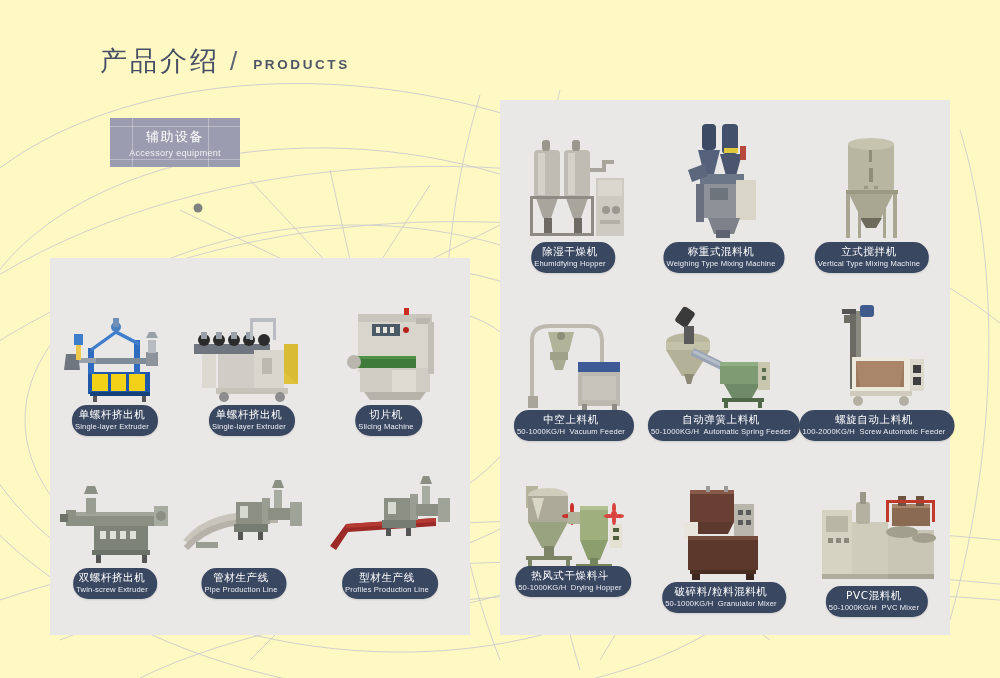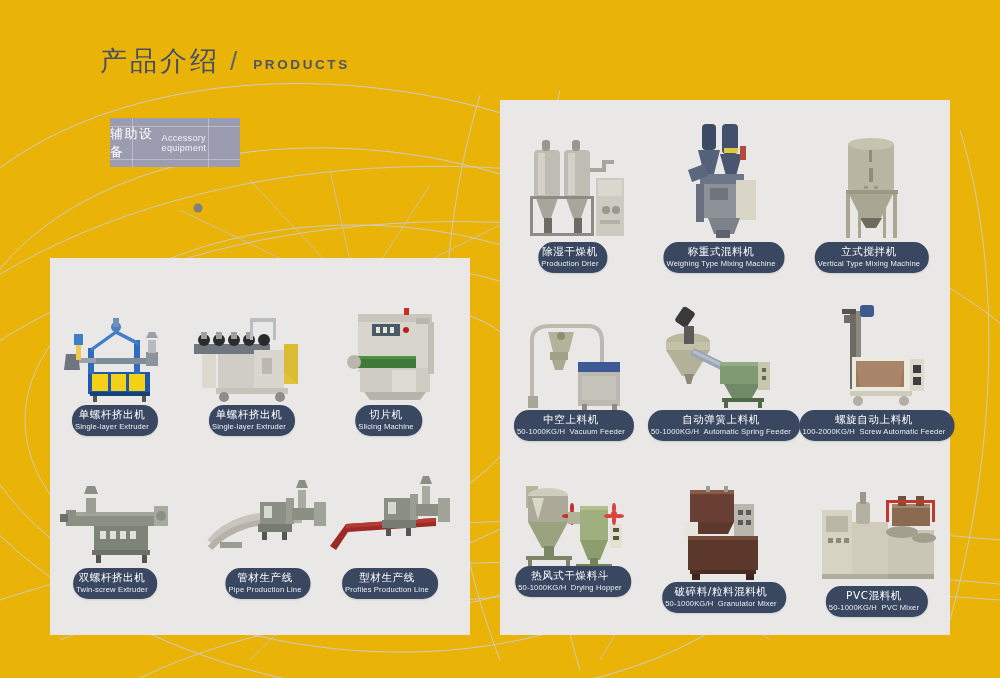--- a/index.html
+++ b/index.html
@@ -2,21 +2,21 @@
 <html><head>
 <meta charset="utf-8">
 <style>
   * { box-sizing: border-box; margin: 0; padding: 0; }
   html, body {
     width: 1000px; height: 678px;
     background: #ffffff;
     font-family: "Liberation Sans", "DejaVu Sans", sans-serif;
     overflow: hidden;
   }
-  #page { position: relative; width: 1000px; height: 678px; background: #eab308; }
+  #page { position: relative; width: 1000px; height: 678px; background: #fef9c3; }
 
   
   #bg-network { position: absolute; left: 0; top: 0; width: 1000px; height: 678px; }
 
   
   #header { position: absolute; left: 100px; top: 47px; display: flex; align-items: flex-end; gap: 10px; }
   #title-cn {
     font-family: "DejaVu Serif", "Liberation Serif", serif;
     font-size: 27px; color: #464f63; letter-spacing: 3px; line-height: 1;
   }
@@ -30,21 +30,21 @@
   #accessory-tag {
     position: absolute; left: 110px; top: 118px; width: 130px; height: 49px;
     background: #9c9cb0; overflow: hidden;
   }
   #accessory-tag .grid-v, #accessory-tag .grid-h {
     position: absolute; background: rgba(255,255,255,0.30);
   }
   #accessory-tag .grid-v { width: 1px; height: 100%; }
   #accessory-tag .grid-h { height: 1px; width: 100%; }
   #accessory-tag .tag-inner {
-    position: absolute; inset: 0; display: flex; flex-direction: row;
+    position: absolute; inset: 0; display: flex; flex-direction: column;
     align-items: center; justify-content: center; gap: 2px;
   }
   #accessory-tag .tag-cn {
     font-family: "DejaVu Serif", "Liberation Serif", serif;
     font-size: 13px; color: #ffffff; letter-spacing: 1.5px;
   }
   #accessory-tag .tag-en { font-size: 9px; color: #f2f2f6; letter-spacing: 0.3px; }
 
   
   .panel { position: absolute; background: #e9e8e7; }
@@ -252,21 +252,21 @@
       <polygon points="34,92 96,92 90,100 40,100" fill="#b6b3aa"></polygon>
       <rect x="62" y="70" width="24" height="22" fill="#dedbd2"></rect>
       <rect x="98" y="22" width="6" height="52" fill="#c2bfb6"></rect>
     </svg>
     <div class="badge" style="top:105px;">
       <span class="b-cn">切片机</span>
       <span class="b-en">Slicing Machine</span>
     </div>
   </div>
 
-  <div class="cell" style="left:206px; top:468px; width:124px; height:130px;">
+  <div class="cell" style="left:182px; top:468px; width:124px; height:130px;">
     <svg class="cell-img" width="124" height="100" viewBox="0 0 124 100">
       <path d="M 4 74 C 22 52 46 46 96 46" stroke="#c9c5bc" stroke-width="7" fill="none"></path>
       <path d="M 4 80 C 24 58 48 52 96 52" stroke="#b6b2a9" stroke-width="6" fill="none"></path>
       <rect x="54" y="34" width="30" height="22" fill="#8b8f84"></rect>
       <rect x="58" y="38" width="8" height="12" fill="#d6d9cf"></rect>
       <rect x="80" y="30" width="8" height="26" fill="#9a9e92"></rect>
       <rect x="86" y="40" width="26" height="12" fill="#8b8f84"></rect>
       <rect x="92" y="22" width="8" height="18" fill="#a8aca0"></rect>
       <polygon points="90,20 102,20 99,12 93,12" fill="#8b8f84"></polygon>
       <rect x="108" y="34" width="12" height="24" fill="#a0a498"></rect>
@@ -328,21 +328,21 @@
       <rect x="12" y="103" width="64" height="3" fill="#8e8b84"></rect>
       <path d="M 72 40 L 86 40 L 86 32 L 96 32" stroke="#a8a59d" stroke-width="4" fill="none"></path>
       <rect x="78" y="48" width="28" height="58" fill="#cdcac2"></rect>
       <rect x="80" y="50" width="24" height="16" fill="#dad7cf"></rect>
       <circle cx="88" cy="80" r="4" fill="#9a978f"></circle>
         <circle cx="98" cy="80" r="4" fill="#9a978f"></circle>
       <rect x="82" y="90" width="20" height="4" fill="#b3b0a8"></rect>
     </svg>
     <div class="badge" style="top:112px;">
       <span class="b-cn">除湿干燥机</span>
-      <span class="b-en">Production Drier</span>
+      <span class="b-en">Ehumidfying Hopper</span>
     </div>
   </div>
 
   <div class="cell" style="left:678px; top:118px; width:92px; height:152px;">
     <svg class="cell-img" width="92" height="124" viewBox="0 0 92 124">
       <rect x="24" y="6" width="14" height="26" rx="4" fill="#3d4a63"></rect>
       <rect x="44" y="6" width="16" height="30" rx="4" fill="#42506c"></rect>
       <polygon points="20,32 42,32 36,56 26,56" fill="#55617a"></polygon>
       <polygon points="42,36 64,36 58,58 48,58" fill="#4a5670"></polygon>
       <rect x="46" y="30" width="14" height="5" fill="#e0c93c"></rect>

